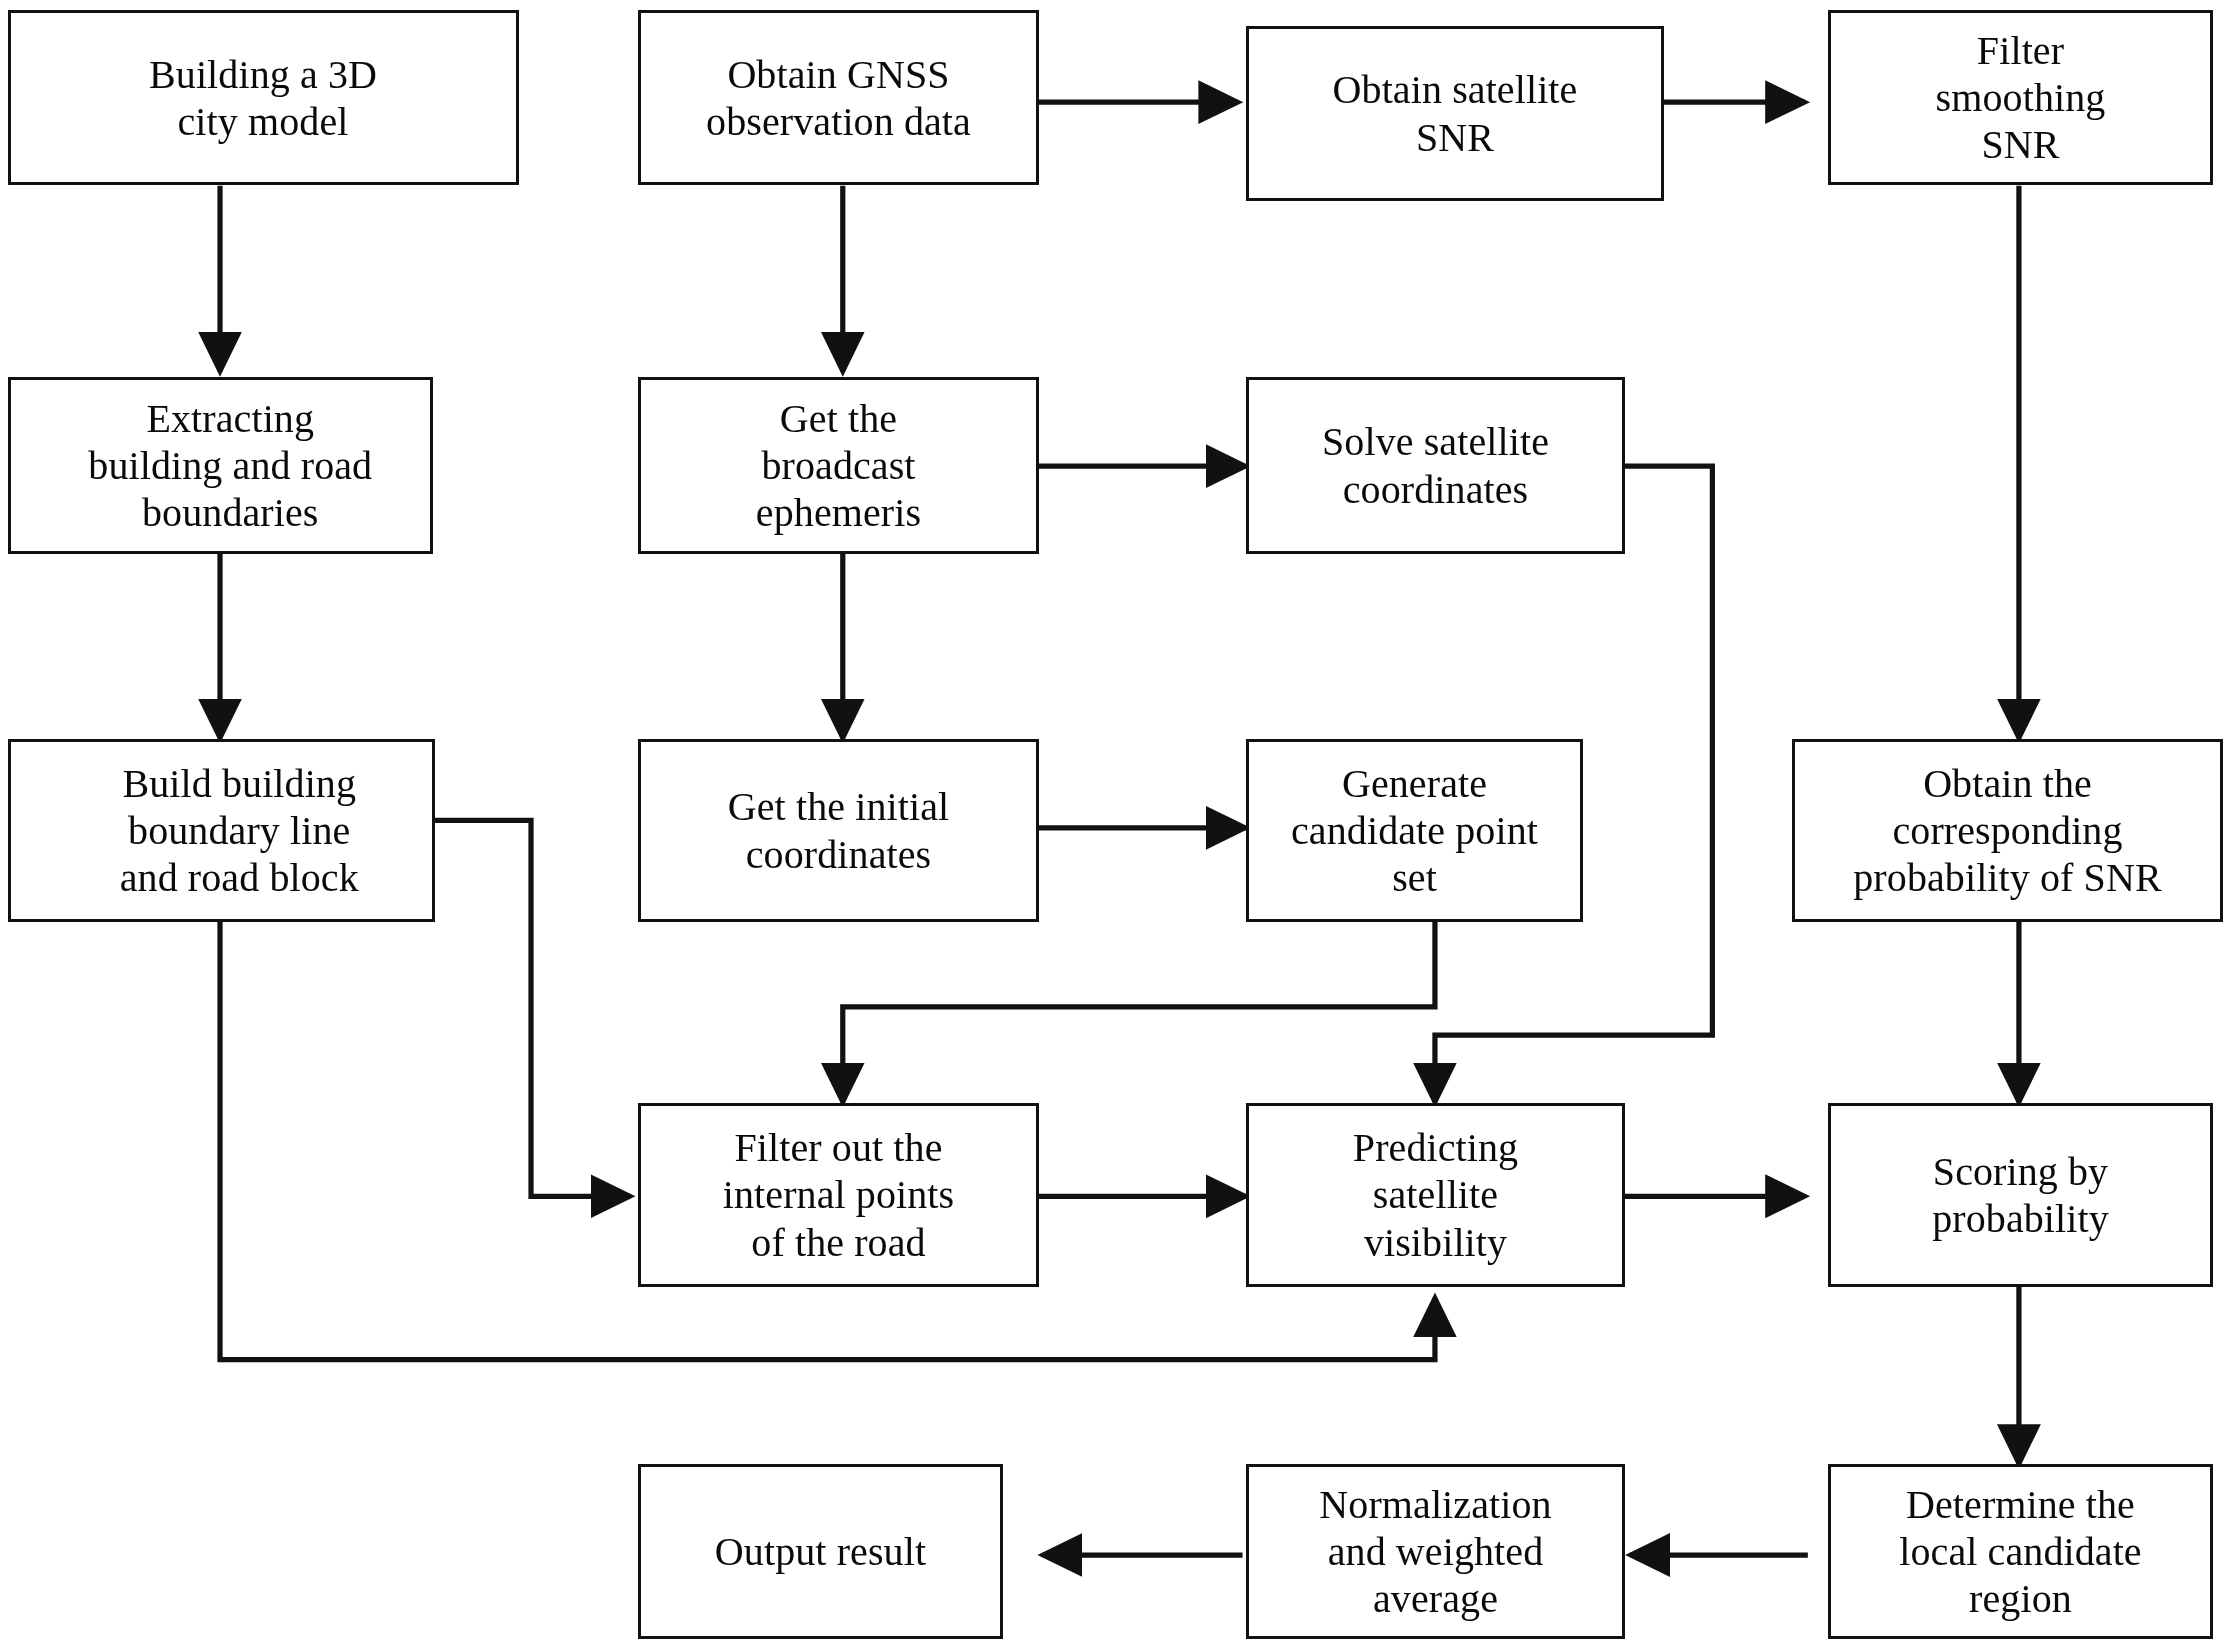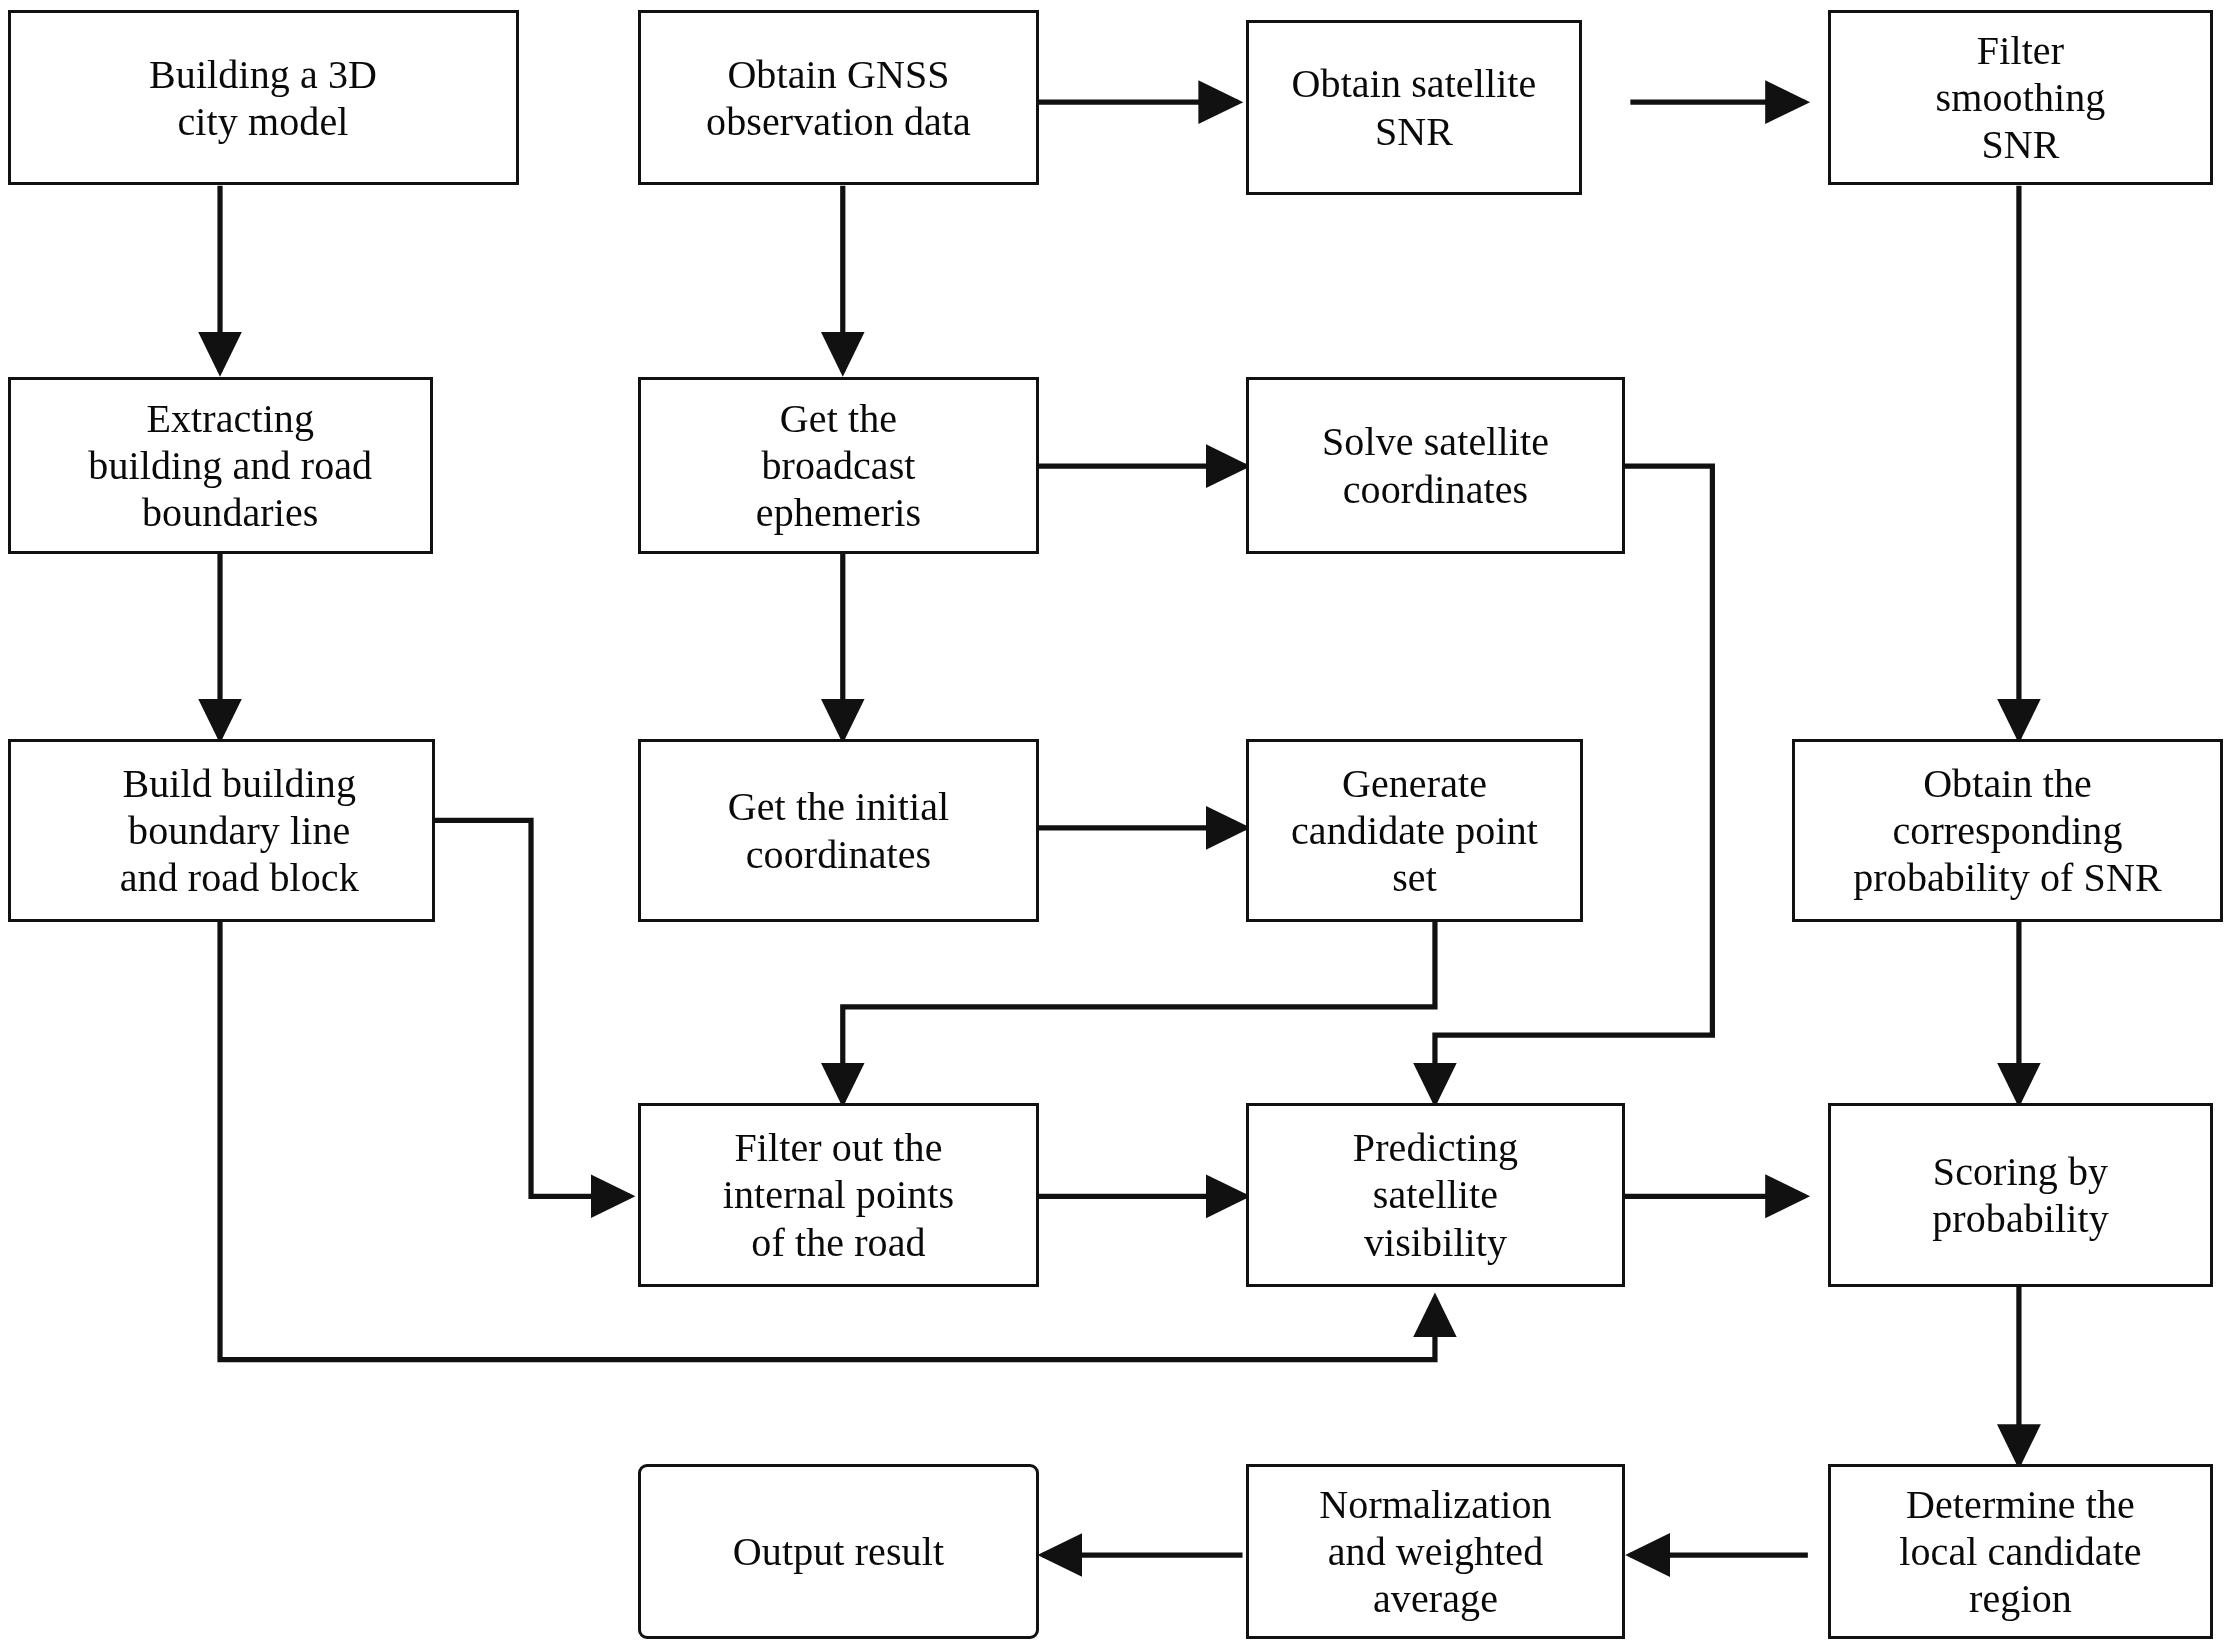--- a/index.html
+++ b/index.html
@@ -97,21 +97,21 @@
   </svg>
 
   <div class="node" style="left:7.5px; top:10.4px; width:511px; height:175px;">
     <span>Building a 3D<br>city model</span>
   </div>
 
   <div class="node" style="left:638px; top:10.4px; width:401px; height:175px;">
     <span>Obtain GNSS<br>observation data</span>
   </div>
 
-  <div class="node" style="left:1246px; top:20px; width:336px; height:175px;">
+  <div class="node" style="left:1246px; top:26px; width:418px; height:175px;">
     <span>Obtain satellite<br>SNR</span>
   </div>
 
   <div class="node" style="left:1828px; top:10.4px; width:385px; height:175px;">
     <span>Filter<br>smoothing<br>SNR</span>
   </div>
 
   <div class="node" style="left:7.5px; top:377px; width:425px; height:177px;padding-left:28px;">
     <span>Extracting<br>building and road<br>boundaries</span>
   </div>
@@ -145,21 +145,21 @@
   </div>
 
   <div class="node" style="left:1246px; top:1103px; width:379px; height:184px;">
     <span>Predicting<br>satellite<br>visibility</span>
   </div>
 
   <div class="node" style="left:1828px; top:1103px; width:385px; height:184px;">
     <span>Scoring by<br>probability</span>
   </div>
 
-  <div class="node" style="left:638px; top:1464px; width:401px; height:175px;border-radius:9px;">
+  <div class="node" style="left:638px; top:1464px; width:365px; height:175px;">
     <span>Output result</span>
   </div>
 
   <div class="node" style="left:1246px; top:1464px; width:379px; height:175px;">
     <span>Normalization<br>and weighted<br>average</span>
   </div>
 
   <div class="node" style="left:1828px; top:1464px; width:385px; height:175px;">
     <span>Determine the<br>local candidate<br>region</span>
   </div>

